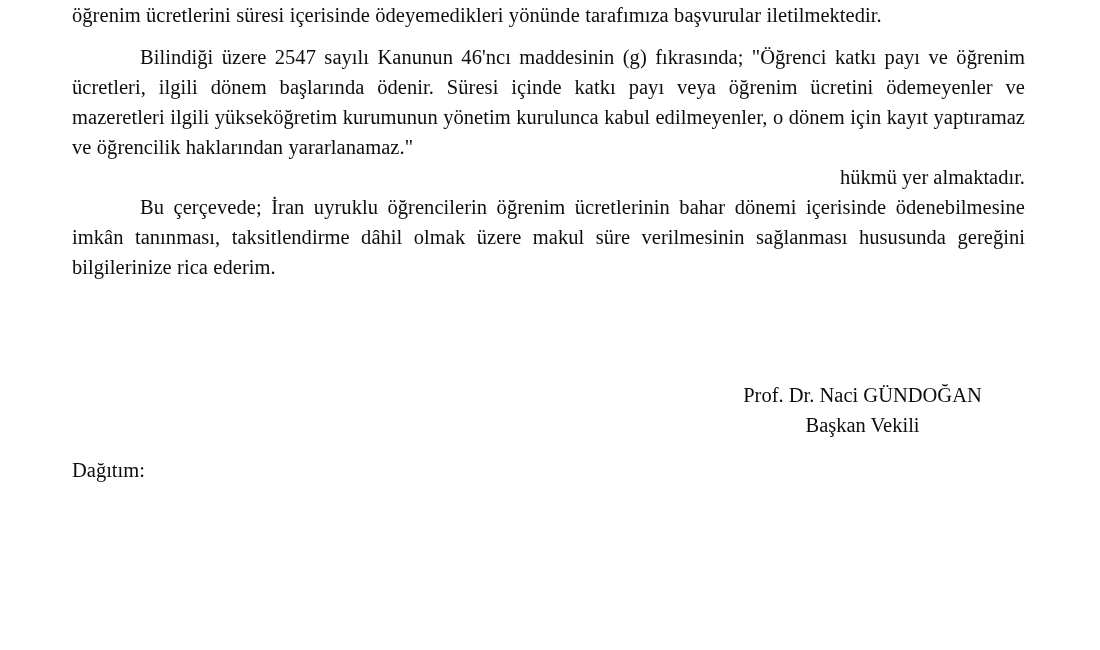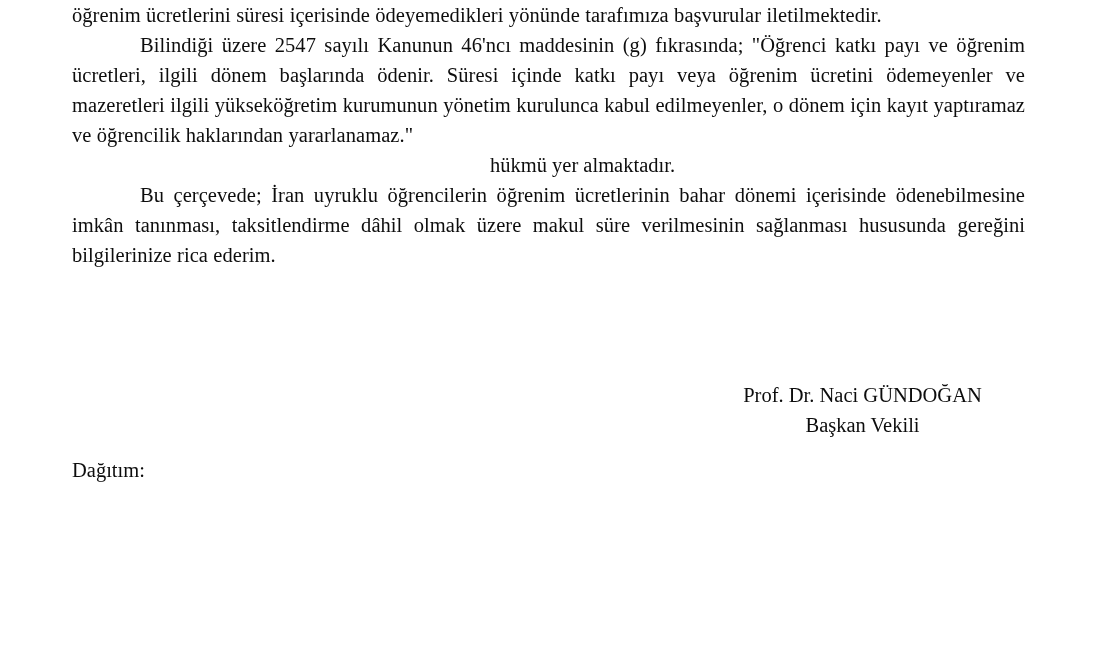--- a/index.html
+++ b/index.html
@@ -43,26 +43,26 @@
   }
   .para.first-line-flush {
     text-indent: 0;
   }
   .para.indent {
     text-indent: 68px;
   }
   
 
   .para + .para {
-    margin-top: 0;
+    margin-top: 12px;
   }
 
   .hukmu-line {
     margin: 0;
-    text-align: center;
+    text-align: right;
     text-indent: 68px;
     font-size: 20.5px;
     line-height: 30px;
   }
 
   .signature-block {
     position: absolute;
     left: 700px;
     top: 380px;
     width: 325px;

